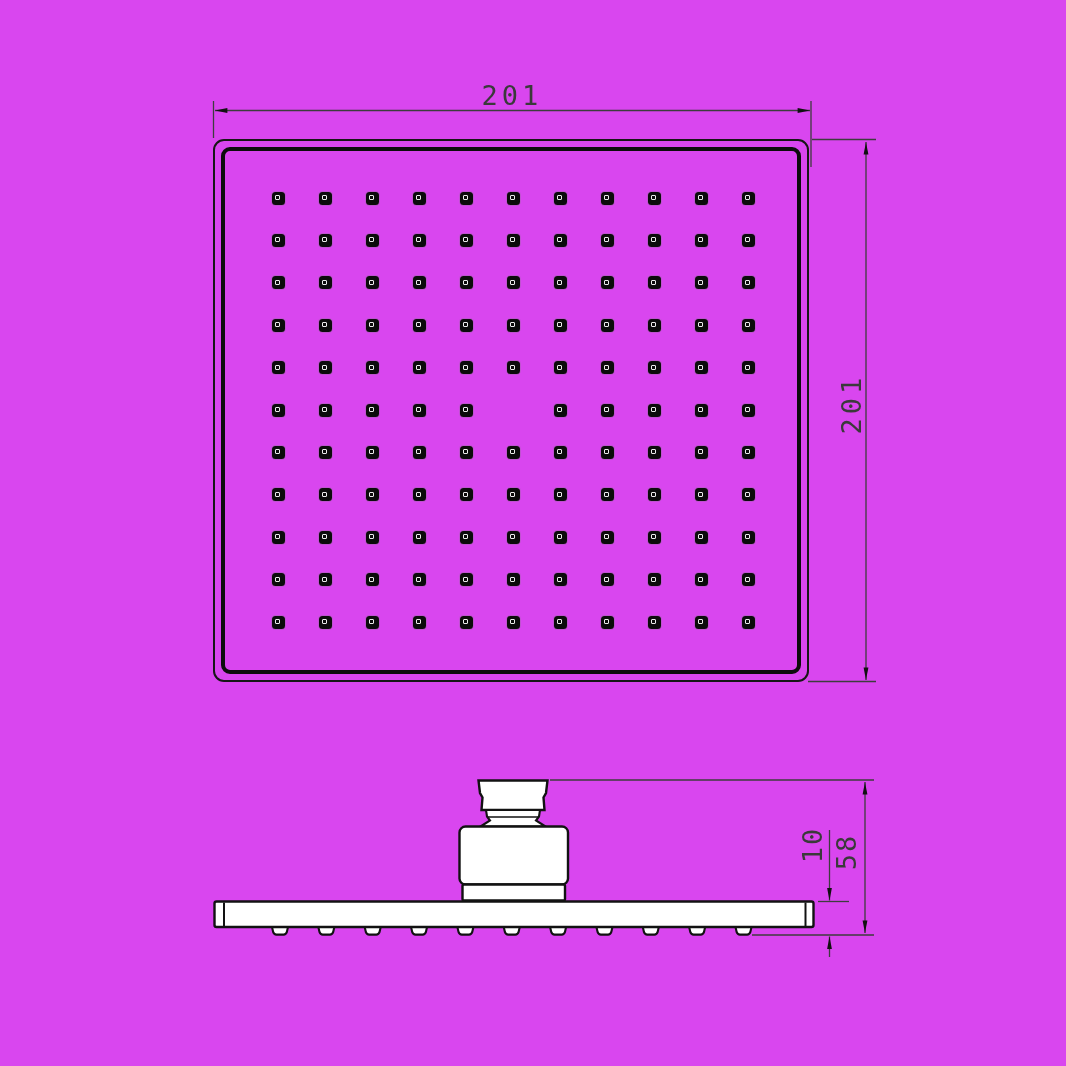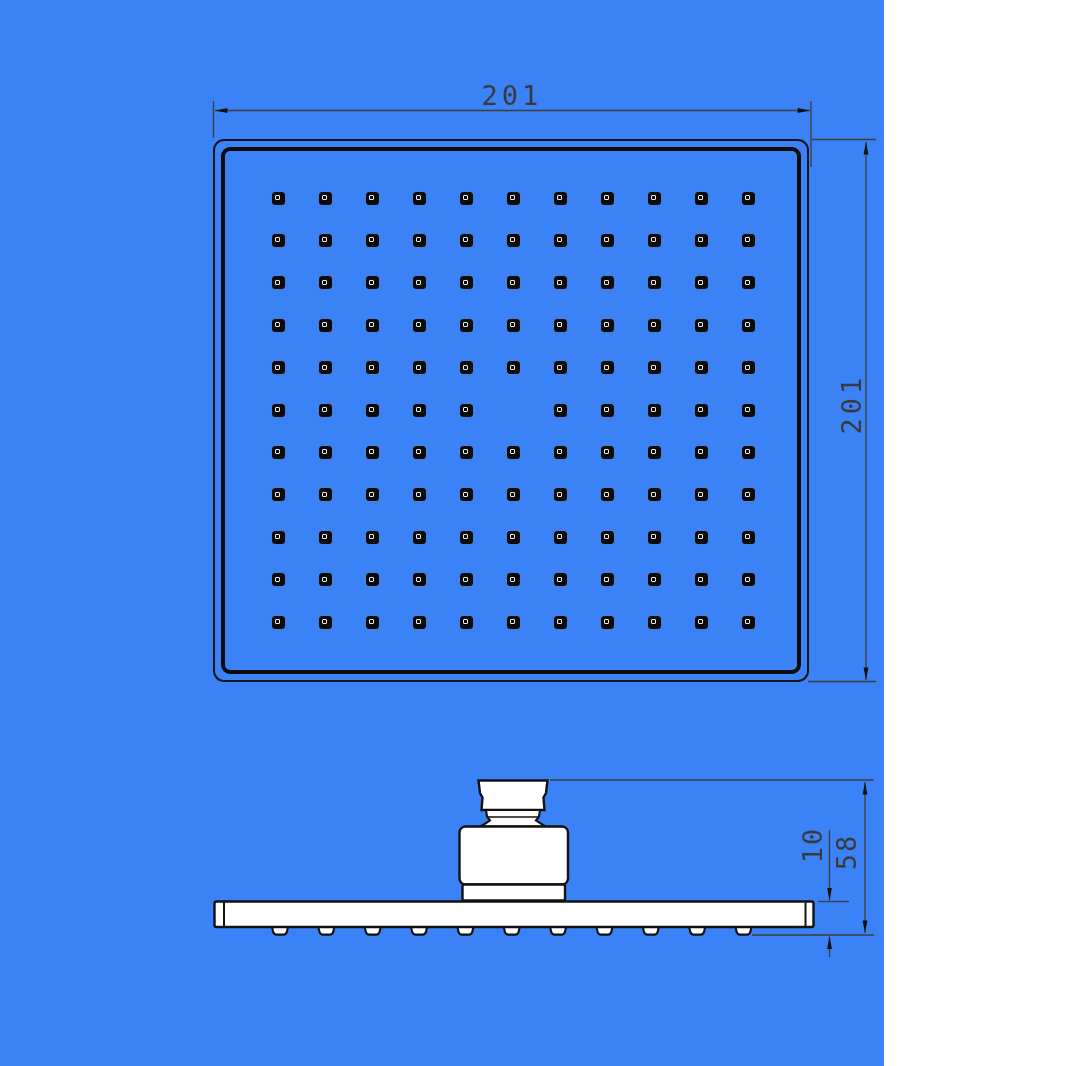--- a/index.html
+++ b/index.html
@@ -3,23 +3,23 @@
 <meta charset="utf-8">
 <style>
   html, body {
     margin: 0;
     padding: 0;
     background: #ffffff;
     font-family: "DejaVu Sans Mono", "Liberation Mono", monospace;
   }
   .canvas {
     position: relative;
-    width: 884px;
+    width: 1066px;
     height: 1066px;
-    background: #3b82f6;
+    background: #d946ef;
     overflow: hidden;
   }
   
   .outer-square {
     position: absolute;
     left: 213px; top: 139px;
     width: 596px; height: 543px;
     border: 2px solid #161616;
     border-radius: 11px;
     box-sizing: border-box;

